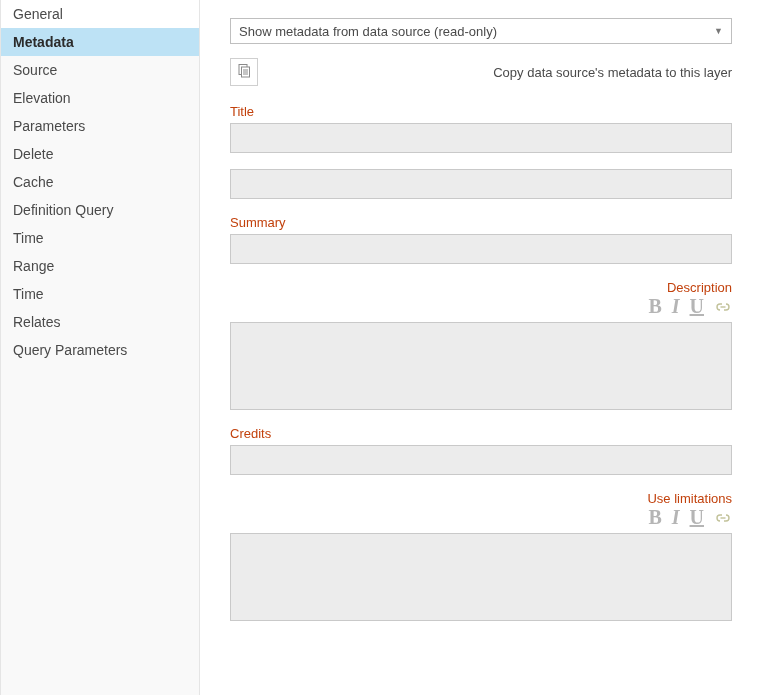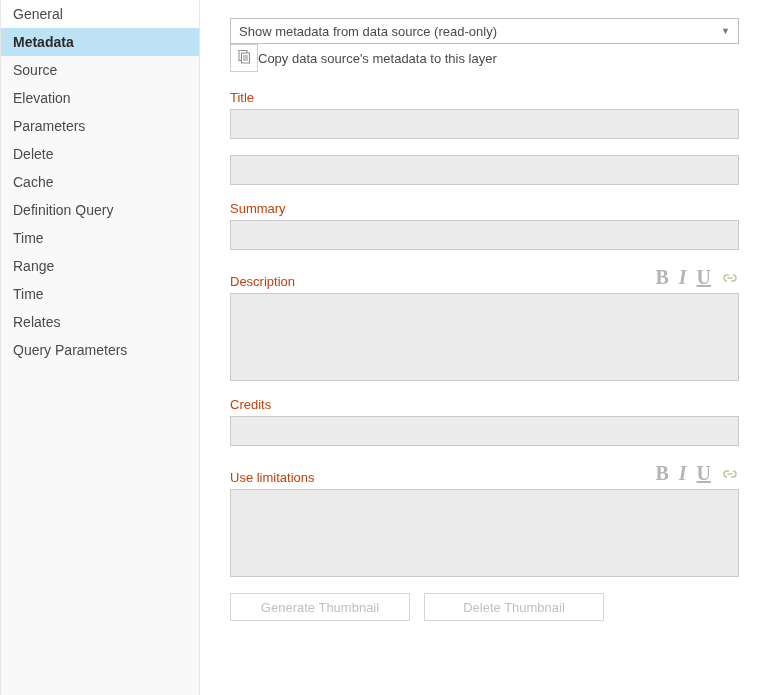--- a/index.html
+++ b/index.html
@@ -34,21 +34,21 @@
   .sidebar-item.first {
     background: #ffffff;
   }
   .sidebar-item.active {
     background: #bde2f5;
     font-weight: bold;
     color: #2b2b2b;
   }
   .main {
     flex: 1;
-    padding: 18px 21px 10px 30px;
+    padding: 18px 28px 10px 30px;
     overflow-y: auto;
     min-height: 0;
   }
   .dropdown {
     width: 100%;
     height: 26px;
     border: 1px solid #bfbfbf;
     background: #fff;
     display: flex;
     align-items: center;
@@ -59,21 +59,23 @@
     cursor: pointer;
   }
   .dropdown .caret {
     font-size: 9px;
     color: #777;
   }
   .copy-row {
     display: flex;
     align-items: center;
     gap: 0;
+    margin-top: 14px;
     margin-bottom: 18px;
+    justify-content: space-between;
   }
   .icon-btn {
     width: 28px;
     height: 28px;
     border: 1px solid #cfcfcf;
     background: #fff;
     display: flex;
     align-items: center;
     justify-content: center;
     color: #8a8a8a;
@@ -98,20 +100,21 @@
     height: 88px;
     background: #ececec;
     border: 1px solid #c9c9c9;
     margin-bottom: 16px;
   }
   .label-row {
     display: flex;
     justify-content: space-between;
     align-items: flex-end;
     margin-bottom: 4px;
+    flex-direction: column;
   }
   .rich-tools {
     display: flex;
     align-items: center;
     gap: 10px;
     color: #b5b5b5;
     font-family: "Times New Roman", serif;
     font-size: 20px;
   }
   .tool-b { font-weight: bold; }
@@ -217,23 +220,15 @@
           <svg width="18" height="14" viewBox="0 0 18 14" fill="none" stroke="#c2c29a" stroke-width="1.4">
             <path d="M6 10 A3 3 0 0 1 6 4 L8 4"></path>
             <path d="M12 4 A3 3 0 0 1 12 10 L10 10"></path>
             <line x1="6.5" y1="7" x2="11.5" y2="7"></line>
           </svg>
         </span>
       </div>
     </div>
     <div class="field-textarea" title=""></div>
 
-    <div class="thumb-row">
-      <div class="thumb-btn">
-          <span>Generate Thumbnail</span>
-        </div>
-      <div class="thumb-btn">
-          <span>Delete Thumbnail</span>
-        </div>
-    </div>
 
   </div>
 </div>
 
 </body></html>

